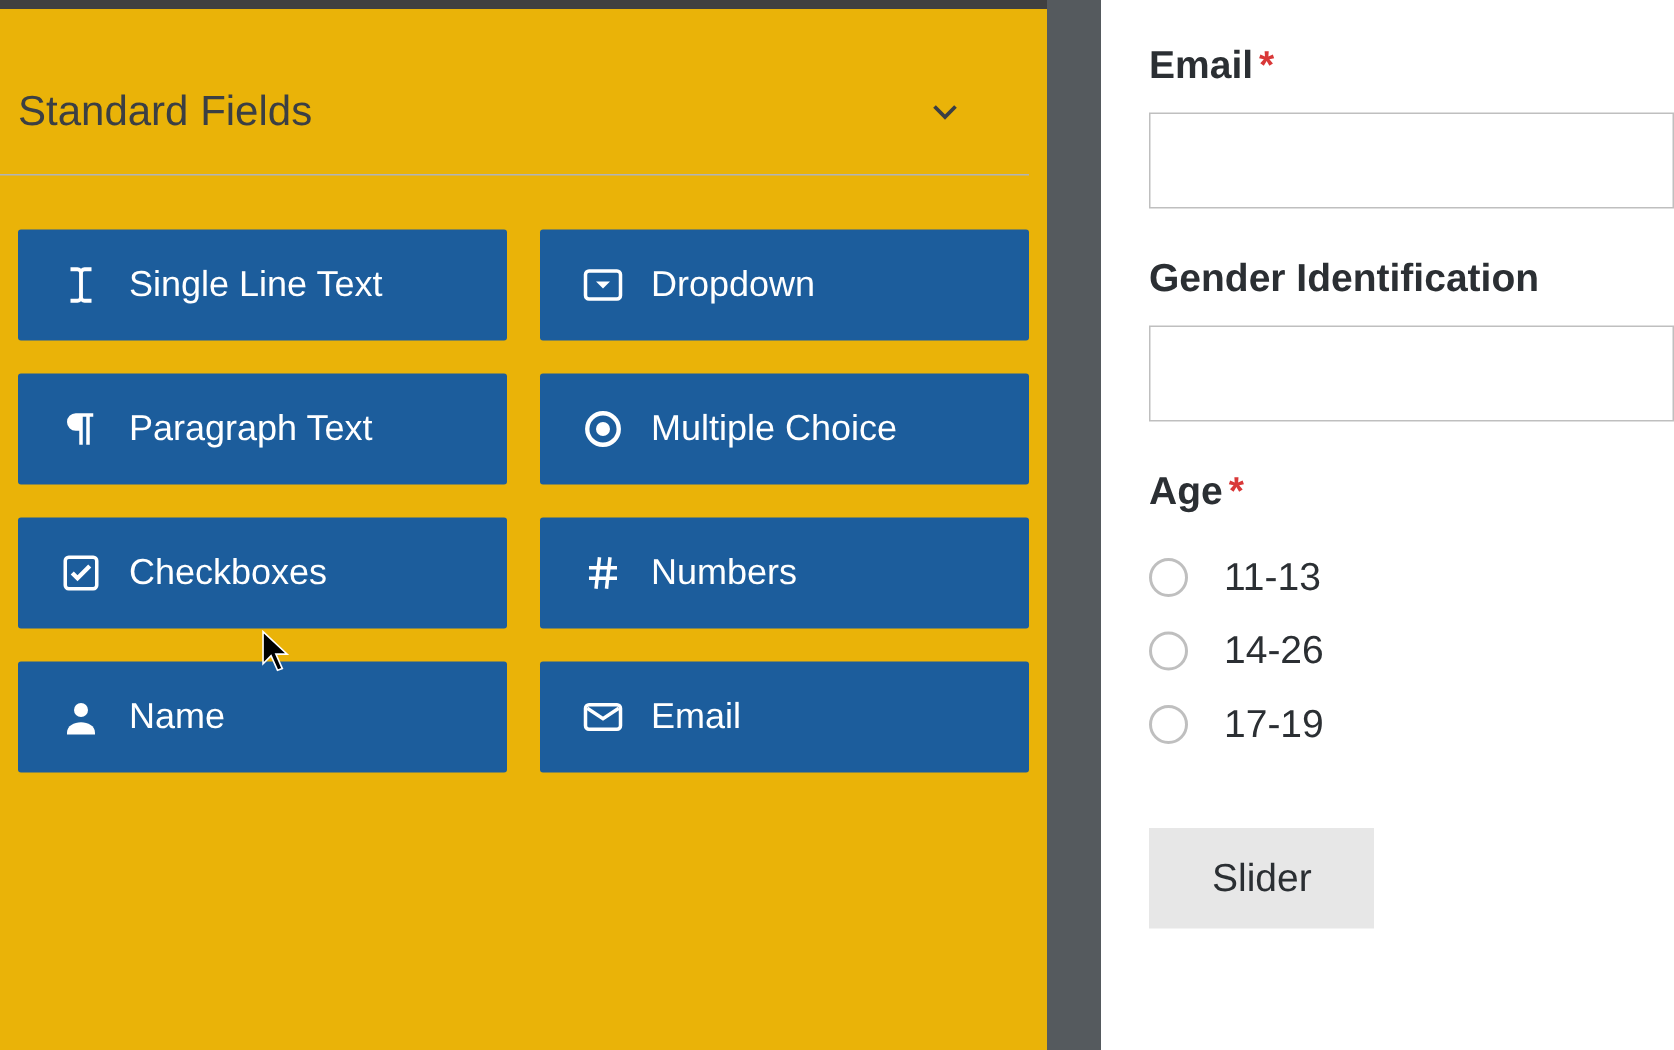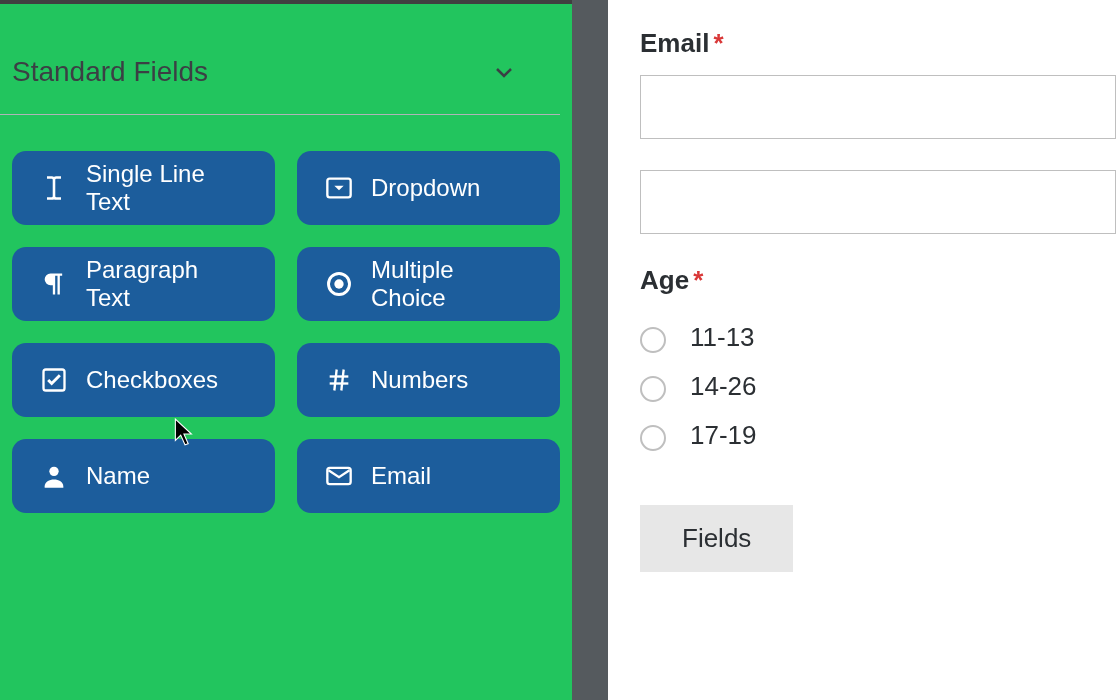--- a/index.html
+++ b/index.html
@@ -1,22 +1,22 @@
 <!DOCTYPE html>
 <html><head>
 <meta charset="utf-8">
 <style>
   * { box-sizing: border-box; margin: 0; padding: 0; }
   html, body { width: 1116px; height: 700px; font-family: -apple-system, BlinkMacSystemFont, "Segoe UI", Helvetica, Arial, sans-serif; overflow: hidden; }
   .app { display: flex; width: 100%; height: 100%; }
 
   .left-panel {
-    width: 572px;
-    background: #22c55e;
-    border-top: 4px solid #404040;
+    width: 698px;
+    background: #eab308;
+    border-top: 6px solid #404040;
     flex-shrink: 0;
   }
   .divider {
     width: 36px;
     background: #555a5e;
     flex-shrink: 0;
   }
   .right-panel {
     flex: 1;
     background: #ffffff;
@@ -53,21 +53,21 @@
     color: #fff;
     border: none;
     height: 74px;
     display: flex;
     align-items: center;
     padding: 0 28px;
     font-size: 24px;
     font-weight: 400;
     cursor: pointer;
     text-align: left;
-    border-radius: 14px;
+    border-radius: 2px;
   }
   .field-btn .icon {
     width: 28px;
     height: 28px;
     margin-right: 18px;
     display: inline-flex;
     align-items: center;
     justify-content: center;
     flex-shrink: 0;
   }
@@ -99,21 +99,21 @@
     height: 64px;
     border: 1px solid #bfbfbf;
     background: #fff;
     font-size: 20px;
     padding: 0 14px;
   }
   .field-block { margin-bottom: 31px; }
   .radio-list { margin-top: 26px; }
   .radio-row {
     display: flex;
-    align-items: flex-end;
+    align-items: center;
     margin-bottom: 18px;
   }
   .radio-circle {
     width: 26px;
     height: 26px;
     border: 2px solid #bfbfbf;
     border-radius: 50%;
     margin-right: 24px;
     flex-shrink: 0;
     background: #fff;
@@ -248,20 +248,23 @@
   <div class="right-panel">
 
     <div class="field-block">
       <label class="form-label">
         <span>Email</span><span class="req">*</span>
       </label>
       <input class="form-input" type="text" value="" style="">
     </div>
 
     <div class="field-block">
+      <label class="form-label">
+        <span>Gender Identification</span>
+      </label>
       <input class="form-input" type="text" value="" style="">
     </div>
 
     <div class="field-block" style="margin-bottom:10px;">
       <label class="form-label">
         <span>Age</span><span class="req">*</span>
       </label>
       <div class="radio-list">
         <div class="radio-row">
           <span class="radio-circle"></span>
@@ -271,17 +274,17 @@
           <span class="radio-circle"></span>
           <span class="radio-label">14-26</span>
         </div>
         <div class="radio-row">
           <span class="radio-circle"></span>
           <span class="radio-label">17-19</span>
         </div>
       </div>
     </div>
 
-    <button class="submit-btn">Fields</button>
+    <button class="submit-btn">Slider</button>
 
   </div>
 
 </div>
 
 </body></html>

